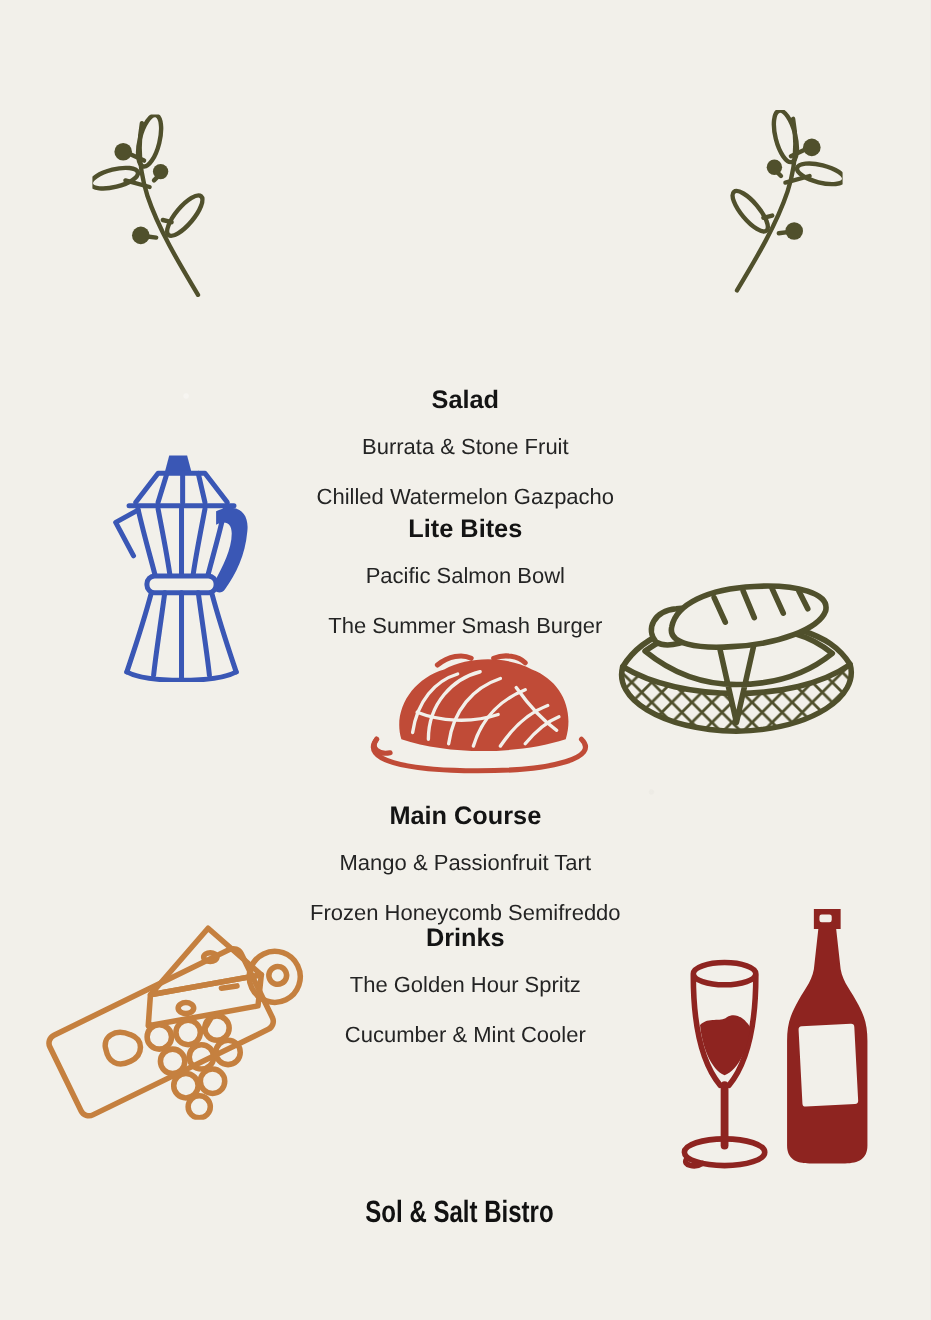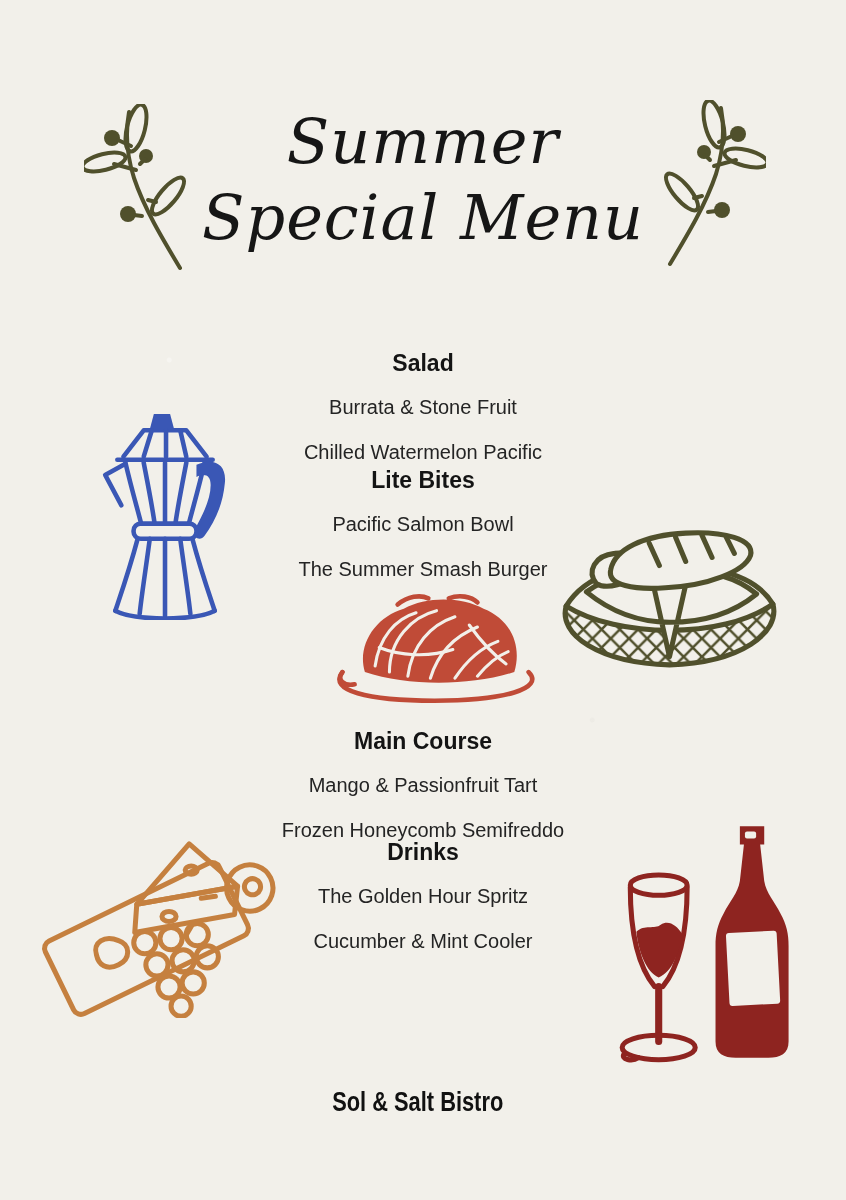--- a/index.html
+++ b/index.html
@@ -115,29 +115,25 @@
       <path d="M47,42 L34,36"></path>
       <circle cx="62" cy="52" r="7" fill="currentColor" stroke="none"></circle>
       <path d="M56,60 L61,55"></path>
       <ellipse cx="84" cy="92" rx="8" ry="23" transform="rotate(40 84 92)"></ellipse>
       <path d="M64,96 L72,98"></path>
       <circle cx="44" cy="110" r="8" fill="currentColor" stroke="none"></circle>
       <path d="M58,112 L50,111"></path>
     </svg>
   </div>
 
-  <header class="abs title">
-    <div class="line1">Summer</div>
-    <div class="line2">Special Menu</div>
-  </header>
 
   <section class="abs menu-section sec-salad">
     <h2>Salad</h2>
     <p>Burrata &amp; Stone Fruit</p>
-    <p>Chilled Watermelon Pacific</p>
+    <p>Chilled Watermelon Gazpacho</p>
   </section>
 
   <section class="abs menu-section sec-main">
     <h2>Main Course</h2>
     <p>Mango &amp; Passionfruit Tart</p>
     <p>Frozen Honeycomb Semifreddo</p>
   </section>
 
   <section class="abs menu-section sec-lite">
     <h2>Lite Bites</h2>

